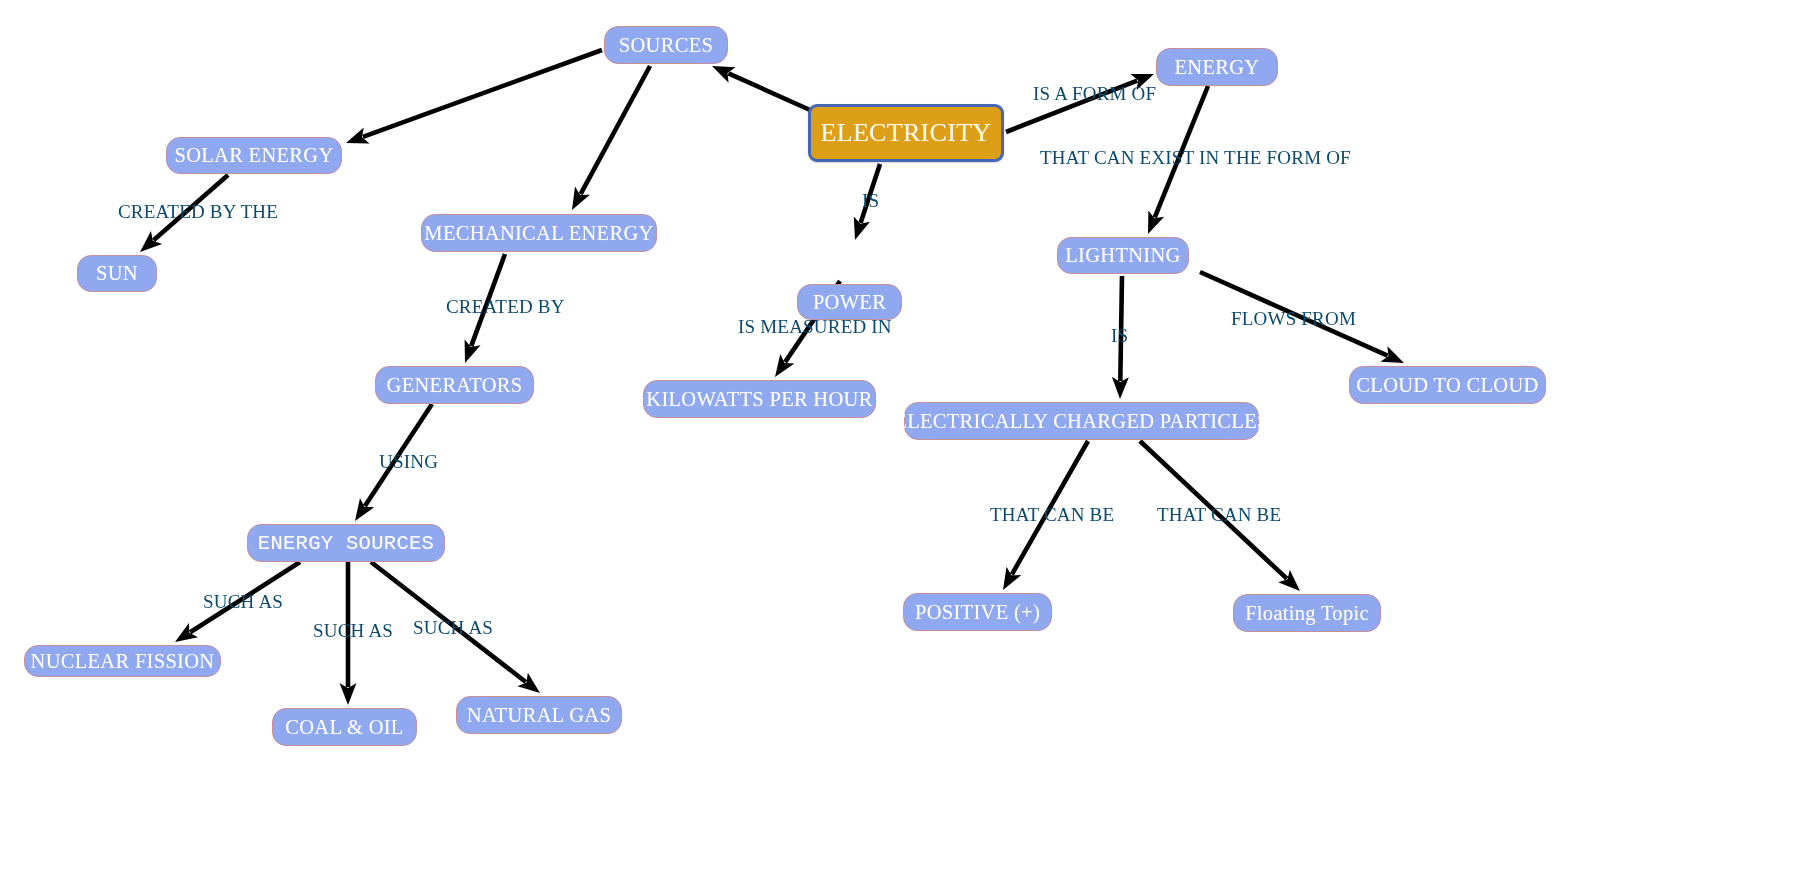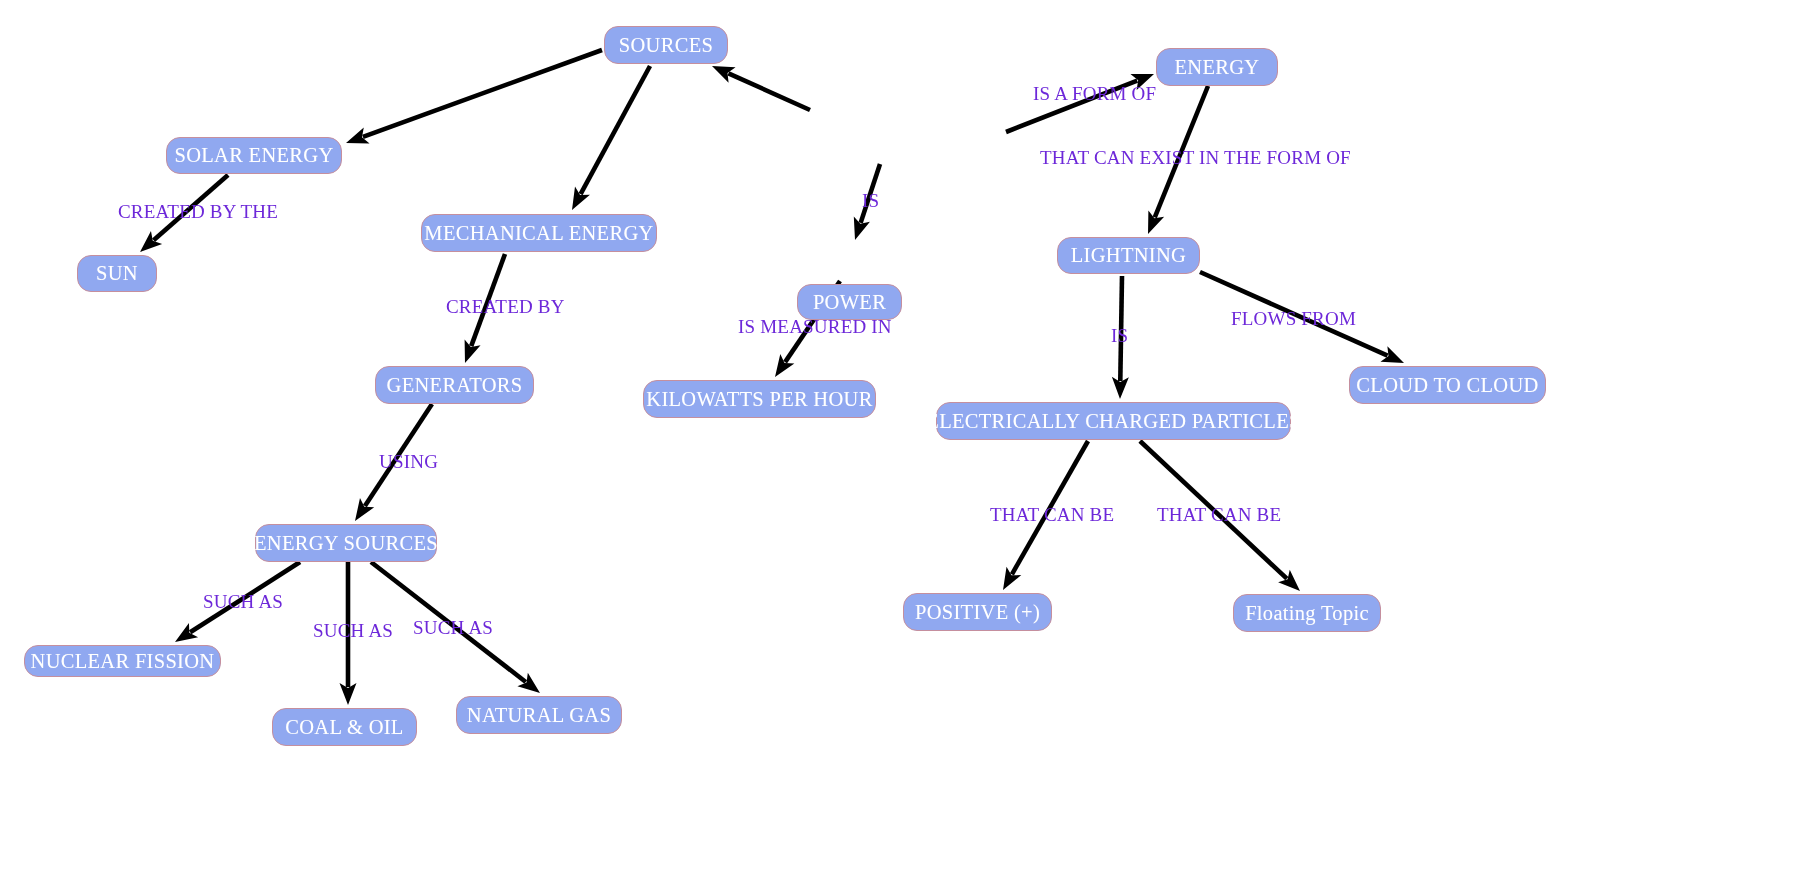--- a/index.html
+++ b/index.html
@@ -44,21 +44,21 @@
   .node.center {
     background: #dd9f17;
     border: 3.2px solid #4667b5;
     border-radius: 9px;
     font-size: 26px;
     color: #fffbe8;
     box-shadow: 0 1px 2px rgba(0,0,0,0.18);
   }
   .edge-label {
     position: absolute;
-    color: #6d28d9;
+    color: #0c4a6e;
     font-size: 19px;
     letter-spacing: 0.2px;
     white-space: nowrap;
     z-index: 4;
     background: transparent;
   }
 </style>
 </head>
 <body>
 
@@ -129,51 +129,54 @@
         <polygon points="348,705 339.5,683 348,688 356.5,683" fill="#000000"></polygon>
       </g>
       <g>
         <line x1="371" y1="562" x2="525.773548093036" y2="681.9723952673829" stroke="#000000" stroke-width="4.6" stroke-linecap="butt"></line>
         <polygon points="540,693 517.4046343233081,686.2398631717566 526.5639065323116,682.5850399747505 527.8195943485575,672.8037697040683" fill="#000000"></polygon>
       </g>
     </svg>
 <div class="node" style="left: 604px; top: 26px; width: 124px; height: 38px;">
       <span>SOURCES</span>
     </div>
+    <div class="node center" style="left: 808px; top: 104px; width: 196px; height: 58px;">
+      <span>ELECTRICITY</span>
+    </div>
     <div class="node" style="left: 1156px; top: 48px; width: 122px; height: 38px;">
       <span>ENERGY</span>
     </div>
     <div class="node" style="left: 166px; top: 137px; width: 176px; height: 37px;">
       <span>SOLAR ENERGY</span>
     </div>
     <div class="node" style="left: 421px; top: 214px; width: 236px; height: 38px;">
       <span>MECHANICAL ENERGY</span>
     </div>
     <div class="node" style="left: 797px; top: 243px; width: 105px; height: 36px; margin-top: 41px;">
       <span>POWER</span>
     </div>
-    <div class="node" style="left: 1057px; top: 237px; width: 143px; height: 37px;">
+    <div class="node" style="left: 1057px; top: 237px; width: 132px; height: 37px;">
       <span>LIGHTNING</span>
     </div>
     <div class="node" style="left: 77px; top: 255px; width: 80px; height: 37px;">
       <span>SUN</span>
     </div>
     <div class="node" style="left: 375px; top: 366px; width: 159px; height: 38px;">
       <span>GENERATORS</span>
     </div>
     <div class="node" style="left: 643px; top: 380px; width: 233px; height: 38px;">
       <span>KILOWATTS PER HOUR</span>
     </div>
-    <div class="node" style="left: 936px; top: 402px; width: 355px; height: 38px;">
+    <div class="node" style="left: 904px; top: 402px; width: 355px; height: 38px;">
       <span>ELECTRICALLY CHARGED PARTICLES</span>
     </div>
     <div class="node" style="left: 1349px; top: 366px; width: 197px; height: 38px;">
       <span>CLOUD TO CLOUD</span>
     </div>
-    <div class="node" style="left: 255px; top: 524px; width: 182px; height: 38px;">
+    <div class="node" style="left: 247px; top: 524px; width: 198px; height: 38px; font-family: Liberation Mono, monospace;">
       <span>ENERGY SOURCES</span>
     </div>
     <div class="node" style="left: 903px; top: 593px; width: 149px; height: 38px;">
       <span>POSITIVE (+)</span>
     </div>
     <div class="node" style="left: 1233px; top: 594px; width: 148px; height: 38px;">
       <span>Floating Topic</span>
     </div>
     <div class="node" style="left: 24px; top: 645px; width: 197px; height: 32px;">
       <span>NUCLEAR FISSION</span>

